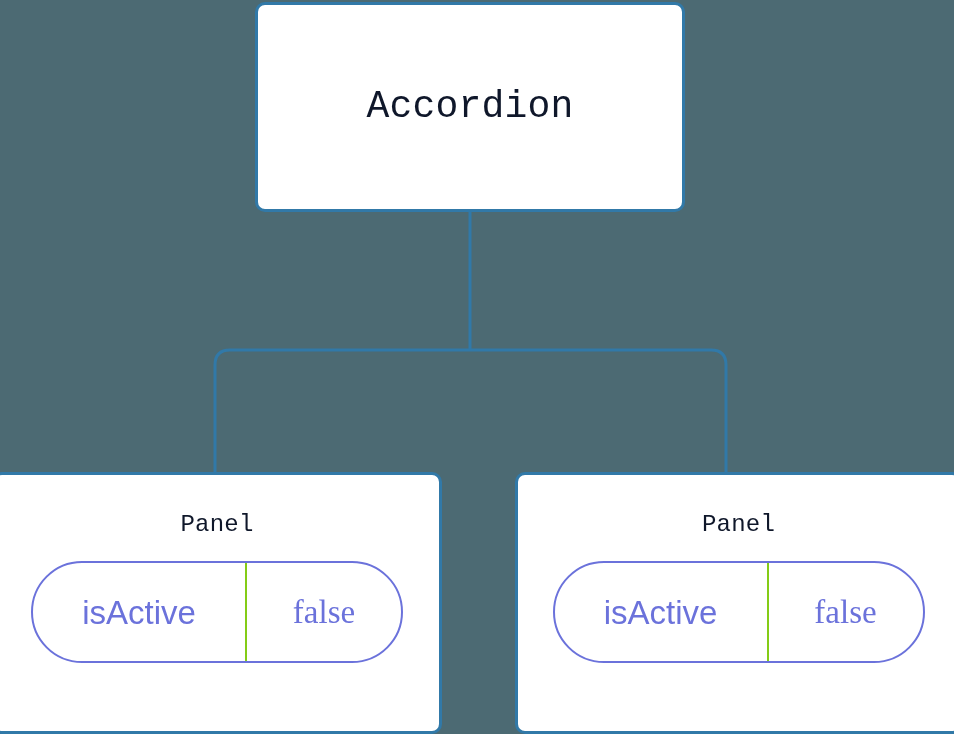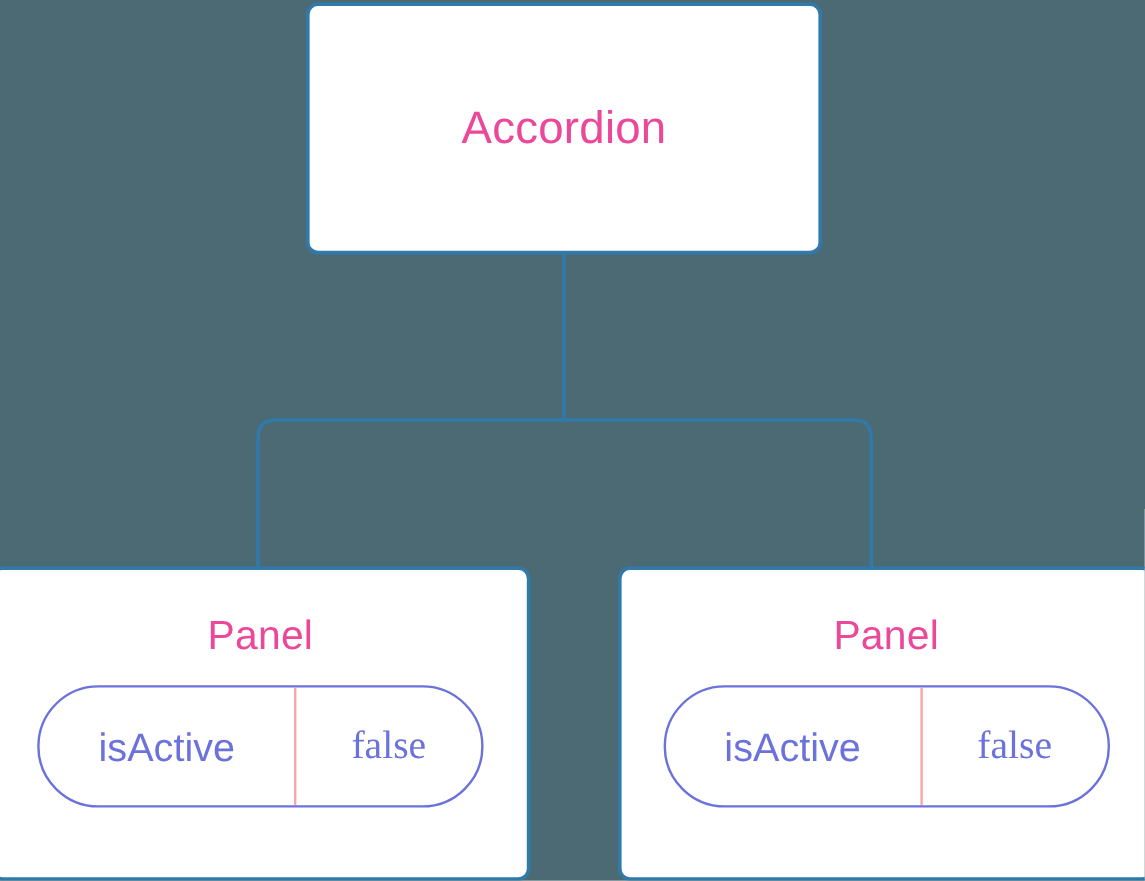--- a/index.html
+++ b/index.html
@@ -63,28 +63,29 @@
   #panel-node-1 {
     left: 515px;
     top: 472px;
     width: 447px;
     height: 262px;
     justify-content: flex-start;
     padding-top: 38px;
   }
 
   .node-title {
-    color: #ec4899;
+    color: #0f172a;
     font-size: 38px;
     line-height: 1;
     letter-spacing: 0.2px;
     white-space: nowrap;
+    font-family: Liberation Mono, monospace;
   }
   .panel-title {
-    font-size: 34px;
+    font-size: 24px;
   }
 
   
   .prop-pill {
     margin-top: 24px;
     display: flex;
     align-items: stretch;
     height: 102px;
     border: 2px solid #6b72db;
     border-radius: 51px;
@@ -98,21 +99,21 @@
     align-items: center;
     justify-content: center;
     color: #6b72db;
     font-size: 33px;
     line-height: 1;
     white-space: nowrap;
     box-sizing: border-box;
   }
   .prop-key {
     width: 214px;
-    border-right: 2px solid #fca5a5;
+    border-right: 2px solid #84cc16;
   }
   .prop-value {
     width: 154px;
     font-family: Liberation Serif, serif;
   }
 </style>
 </head>
 <body>
 
 <div id="stage">

